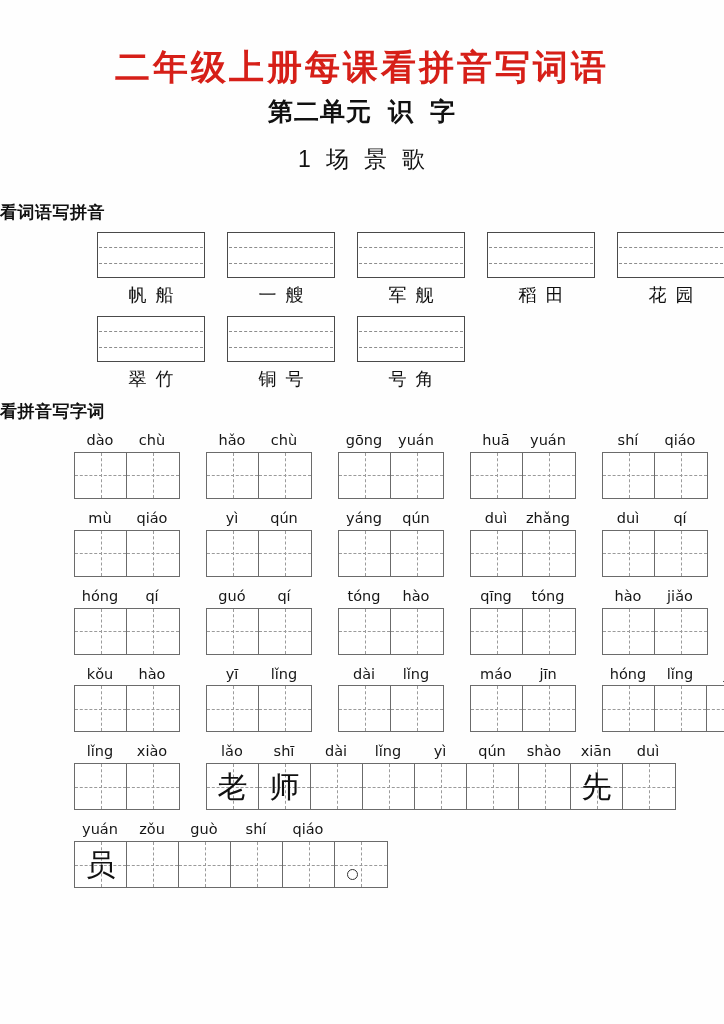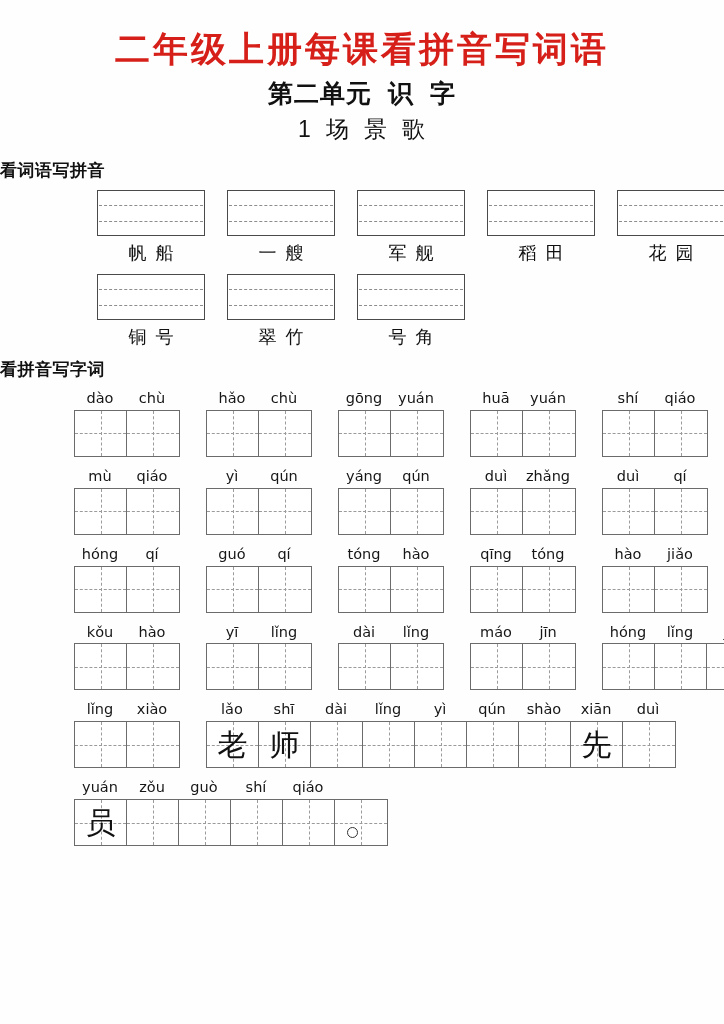--- a/index.html
+++ b/index.html
@@ -26,42 +26,42 @@
 
   
   .title-main {
     text-align: center;
     color: #d61f18;
     font-family: "DejaVu Serif", "Liberation Serif", serif;
     font-weight: bold;
     font-size: 35px;
     letter-spacing: 3px;
     margin: 0;
-    padding-top: 30px;
+    padding-top: 48px;
     line-height: 1.1;
     white-space: nowrap;
   }
   .title-sub {
     text-align: center;
     color: #111;
     font-weight: bold;
     font-size: 25px;
     letter-spacing: 1px;
     margin: 0;
     padding-top: 10px;
     line-height: 1.15;
   }
   .title-sub .gap { display:inline-block; width: 16px; }
   .title-lesson {
     text-align: center;
     color: #111;
     font-weight: normal;
     font-size: 23px;
     letter-spacing: 1px;
-    margin: 0;
+    margin: 12px;
     padding-top: 9px;
     line-height: 1.15;
   }
   .title-lesson .gap { display:inline-block; width: 14px; }
 
   
   .section-head {
     font-size: 17px;
     font-weight: bold;
     color: #111;
@@ -234,28 +234,28 @@
           </div>
           <div class="word-label">花园</div>
         </div>
       </div>
       <div class="pinyin-row">
         <div class="word-group">
           <div class="fourline-box" style="width: 108px;">
             <span class="dline l1"></span>
             <span class="dline l2"></span>
           </div>
+          <div class="word-label">翠竹</div>
+        </div>
+        <div class="word-group">
+          <div class="fourline-box" style="width: 108px;">
+            <span class="dline l1"></span>
+            <span class="dline l2"></span>
+          </div>
           <div class="word-label">铜号</div>
-        </div>
-        <div class="word-group">
-          <div class="fourline-box" style="width: 108px;">
-            <span class="dline l1"></span>
-            <span class="dline l2"></span>
-          </div>
-          <div class="word-label">翠竹</div>
         </div>
         <div class="word-group">
           <div class="fourline-box" style="width: 108px;">
             <span class="dline l1"></span>
             <span class="dline l2"></span>
           </div>
           <div class="word-label">号角</div>
         </div>
       </div>
     </div>

